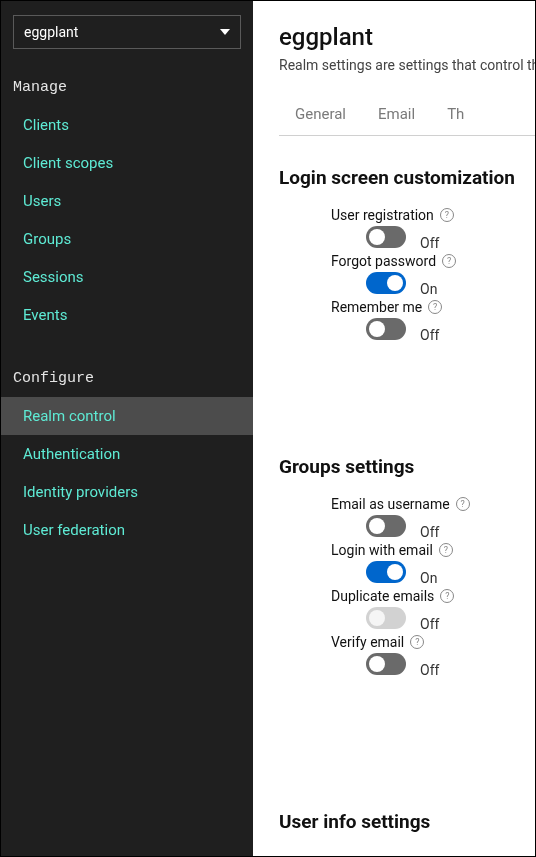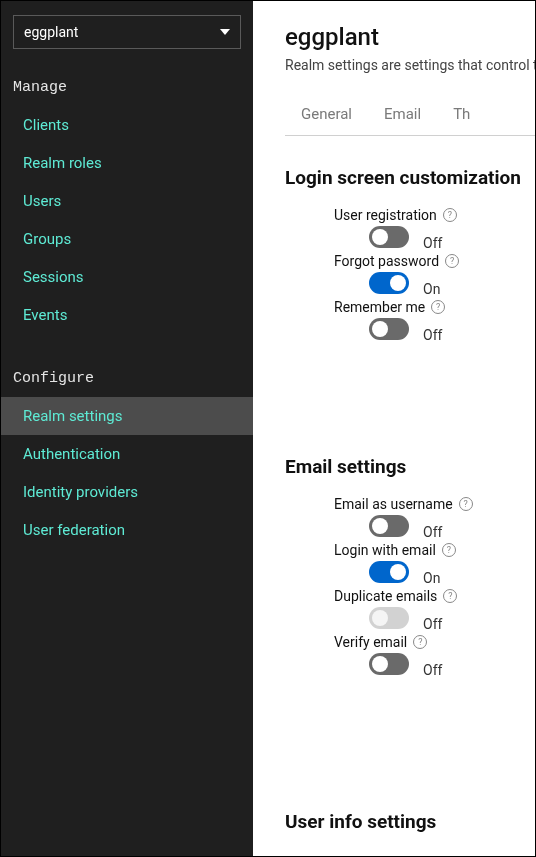--- a/index.html
+++ b/index.html
@@ -1,17 +1,17 @@
 <!DOCTYPE html>
 <html><head>
 <meta charset="utf-8">
 <style>
 * { margin: 0; padding: 0; box-sizing: border-box; font-family: -apple-system, BlinkMacSystemFont, "Segoe UI", Roboto, Helvetica, Arial, sans-serif; }
 body { width: 536px; height: 857px; overflow: hidden; border: 1px solid #000; }
-.container { display: flex; width: 100%; height: 100%; gap: 6px; }
+.container { display: flex; width: 100%; height: 100%; }
 
 
 .sidebar { width: 252px; flex-shrink: 0; background: #1f1f1f; color: #fff; display: flex; flex-direction: column; }
 .realm-selector { margin: 14px 12px 18px 12px; border: 1px solid #5a5a5a; height: 34px; display: flex; align-items: center; justify-content: space-between; padding: 0 10px; cursor: pointer; }
 .realm-selector .label { font-size: 14px; }
 .caret-down { width: 0; height: 0; border-left: 5px solid transparent; border-right: 5px solid transparent; border-top: 6px solid #fff; }
 
 .section-header { font-size: 15px; color: #e5e5e5; padding: 12px 20px 10px 12px; font-family: Liberation Mono, monospace; }
 .nav-item { display: block; font-size: 15px; color: #5eead4; padding: 10px 12px 10px 22px; cursor: pointer; }
 .nav-item.active { background: #4c4c4c; }
@@ -55,30 +55,30 @@
 <div class="container">
 
   <aside class="sidebar">
     <div class="realm-selector">
       <span class="label">eggplant</span>
       <span class="caret-down"></span>
     </div>
 
     <div class="section-header">Manage</div>
     <a class="nav-item"><span>Clients</span></a>
-    <a class="nav-item"><span>Realm roles</span></a>
+    <a class="nav-item"><span>Client scopes</span></a>
     <a class="nav-item"><span>Users</span></a>
     <a class="nav-item"><span>Groups</span></a>
     <a class="nav-item"><span>Sessions</span></a>
     <a class="nav-item"><span>Events</span></a>
 
     <div class="nav-gap"></div>
 
     <div class="section-header">Configure</div>
-    <a class="nav-item active"><span>Realm settings</span></a>
+    <a class="nav-item active"><span>Realm control</span></a>
     <a class="nav-item"><span>Authentication</span></a>
     <a class="nav-item"><span>Identity providers</span></a>
     <a class="nav-item"><span>User federation</span></a>
   </aside>
 
   <main class="main">
     <h1 class="page-title">eggplant</h1>
     <p class="page-desc">Realm settings are settings that control th</p>
 
     <div class="tabs">
@@ -124,21 +124,21 @@
         <div class="toggle-wrap">
           <div class="toggle">
               <div class="knob"></div>
             </div>
           <span class="toggle-state">Off</span>
         </div>
       </div>
     </div>
 
     <div class="section big-gap">
-      <h2 class="section-title">Email settings</h2>
+      <h2 class="section-title">Groups settings</h2>
 
       <div class="form-row">
         <div class="form-label-wrap">
           <span class="form-label">Email as username</span>
           <span class="help-icon">?</span>
         </div>
         <div class="toggle-wrap">
           <div class="toggle">
               <div class="knob"></div>
             </div>

